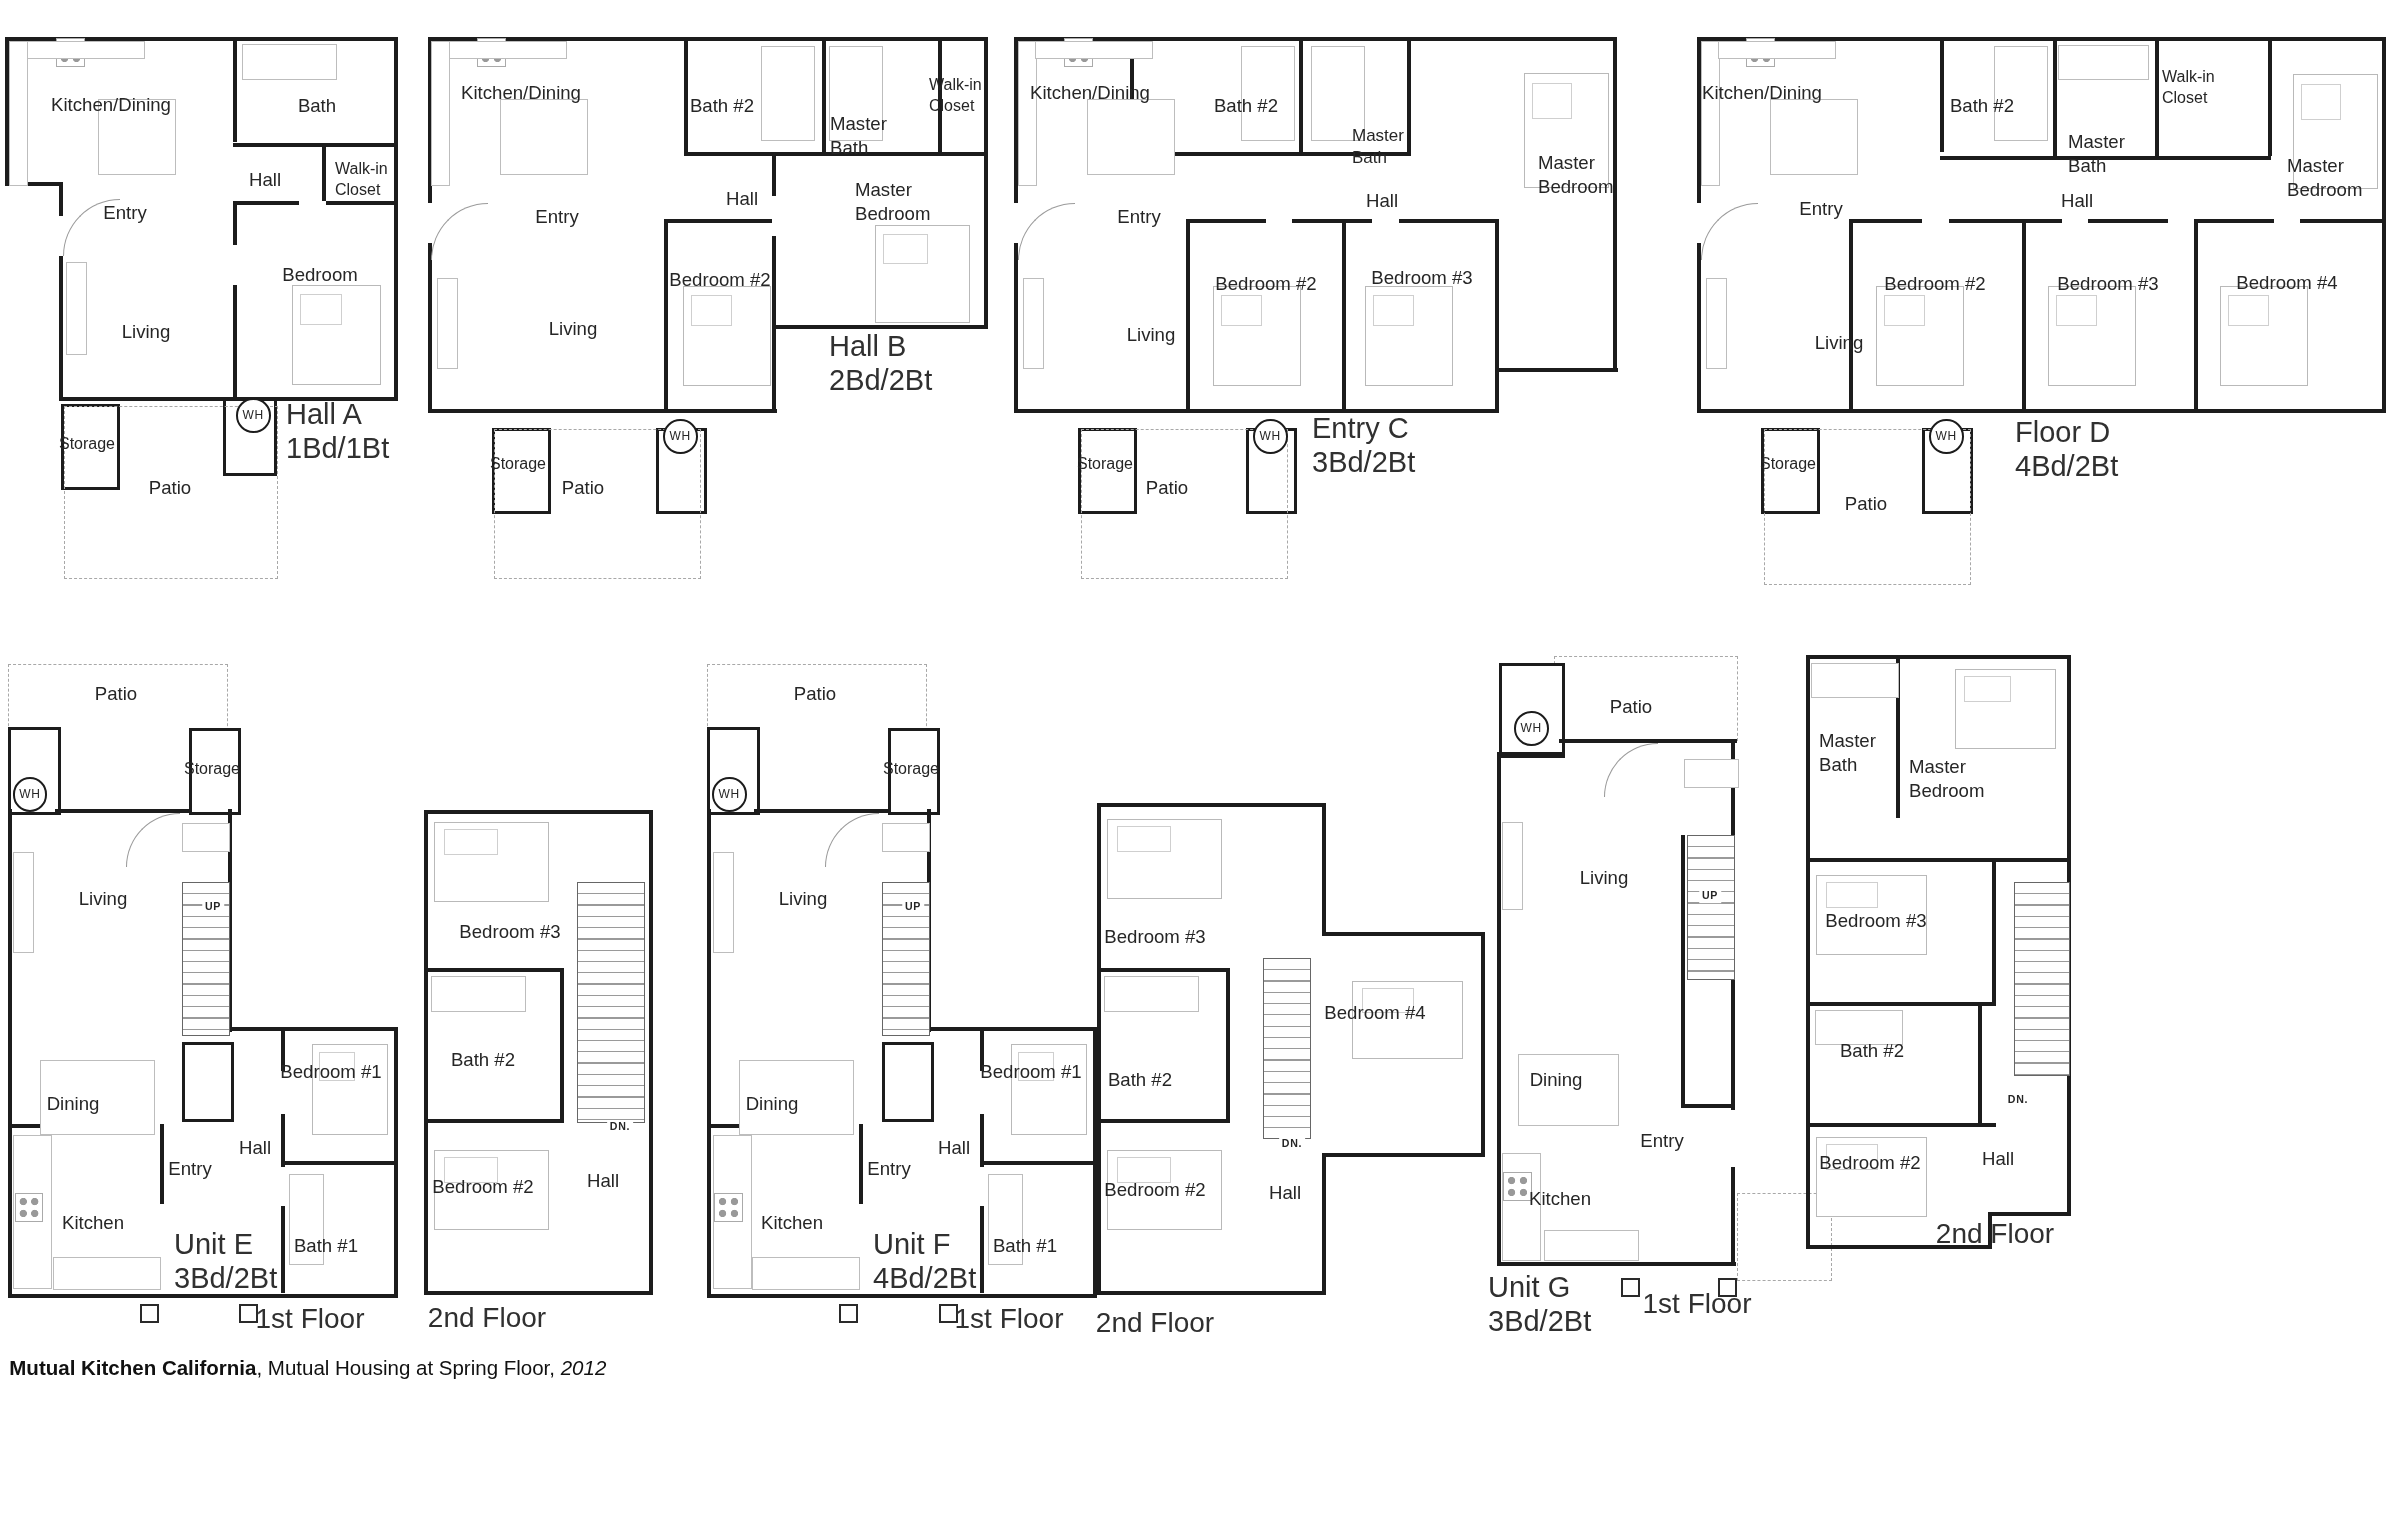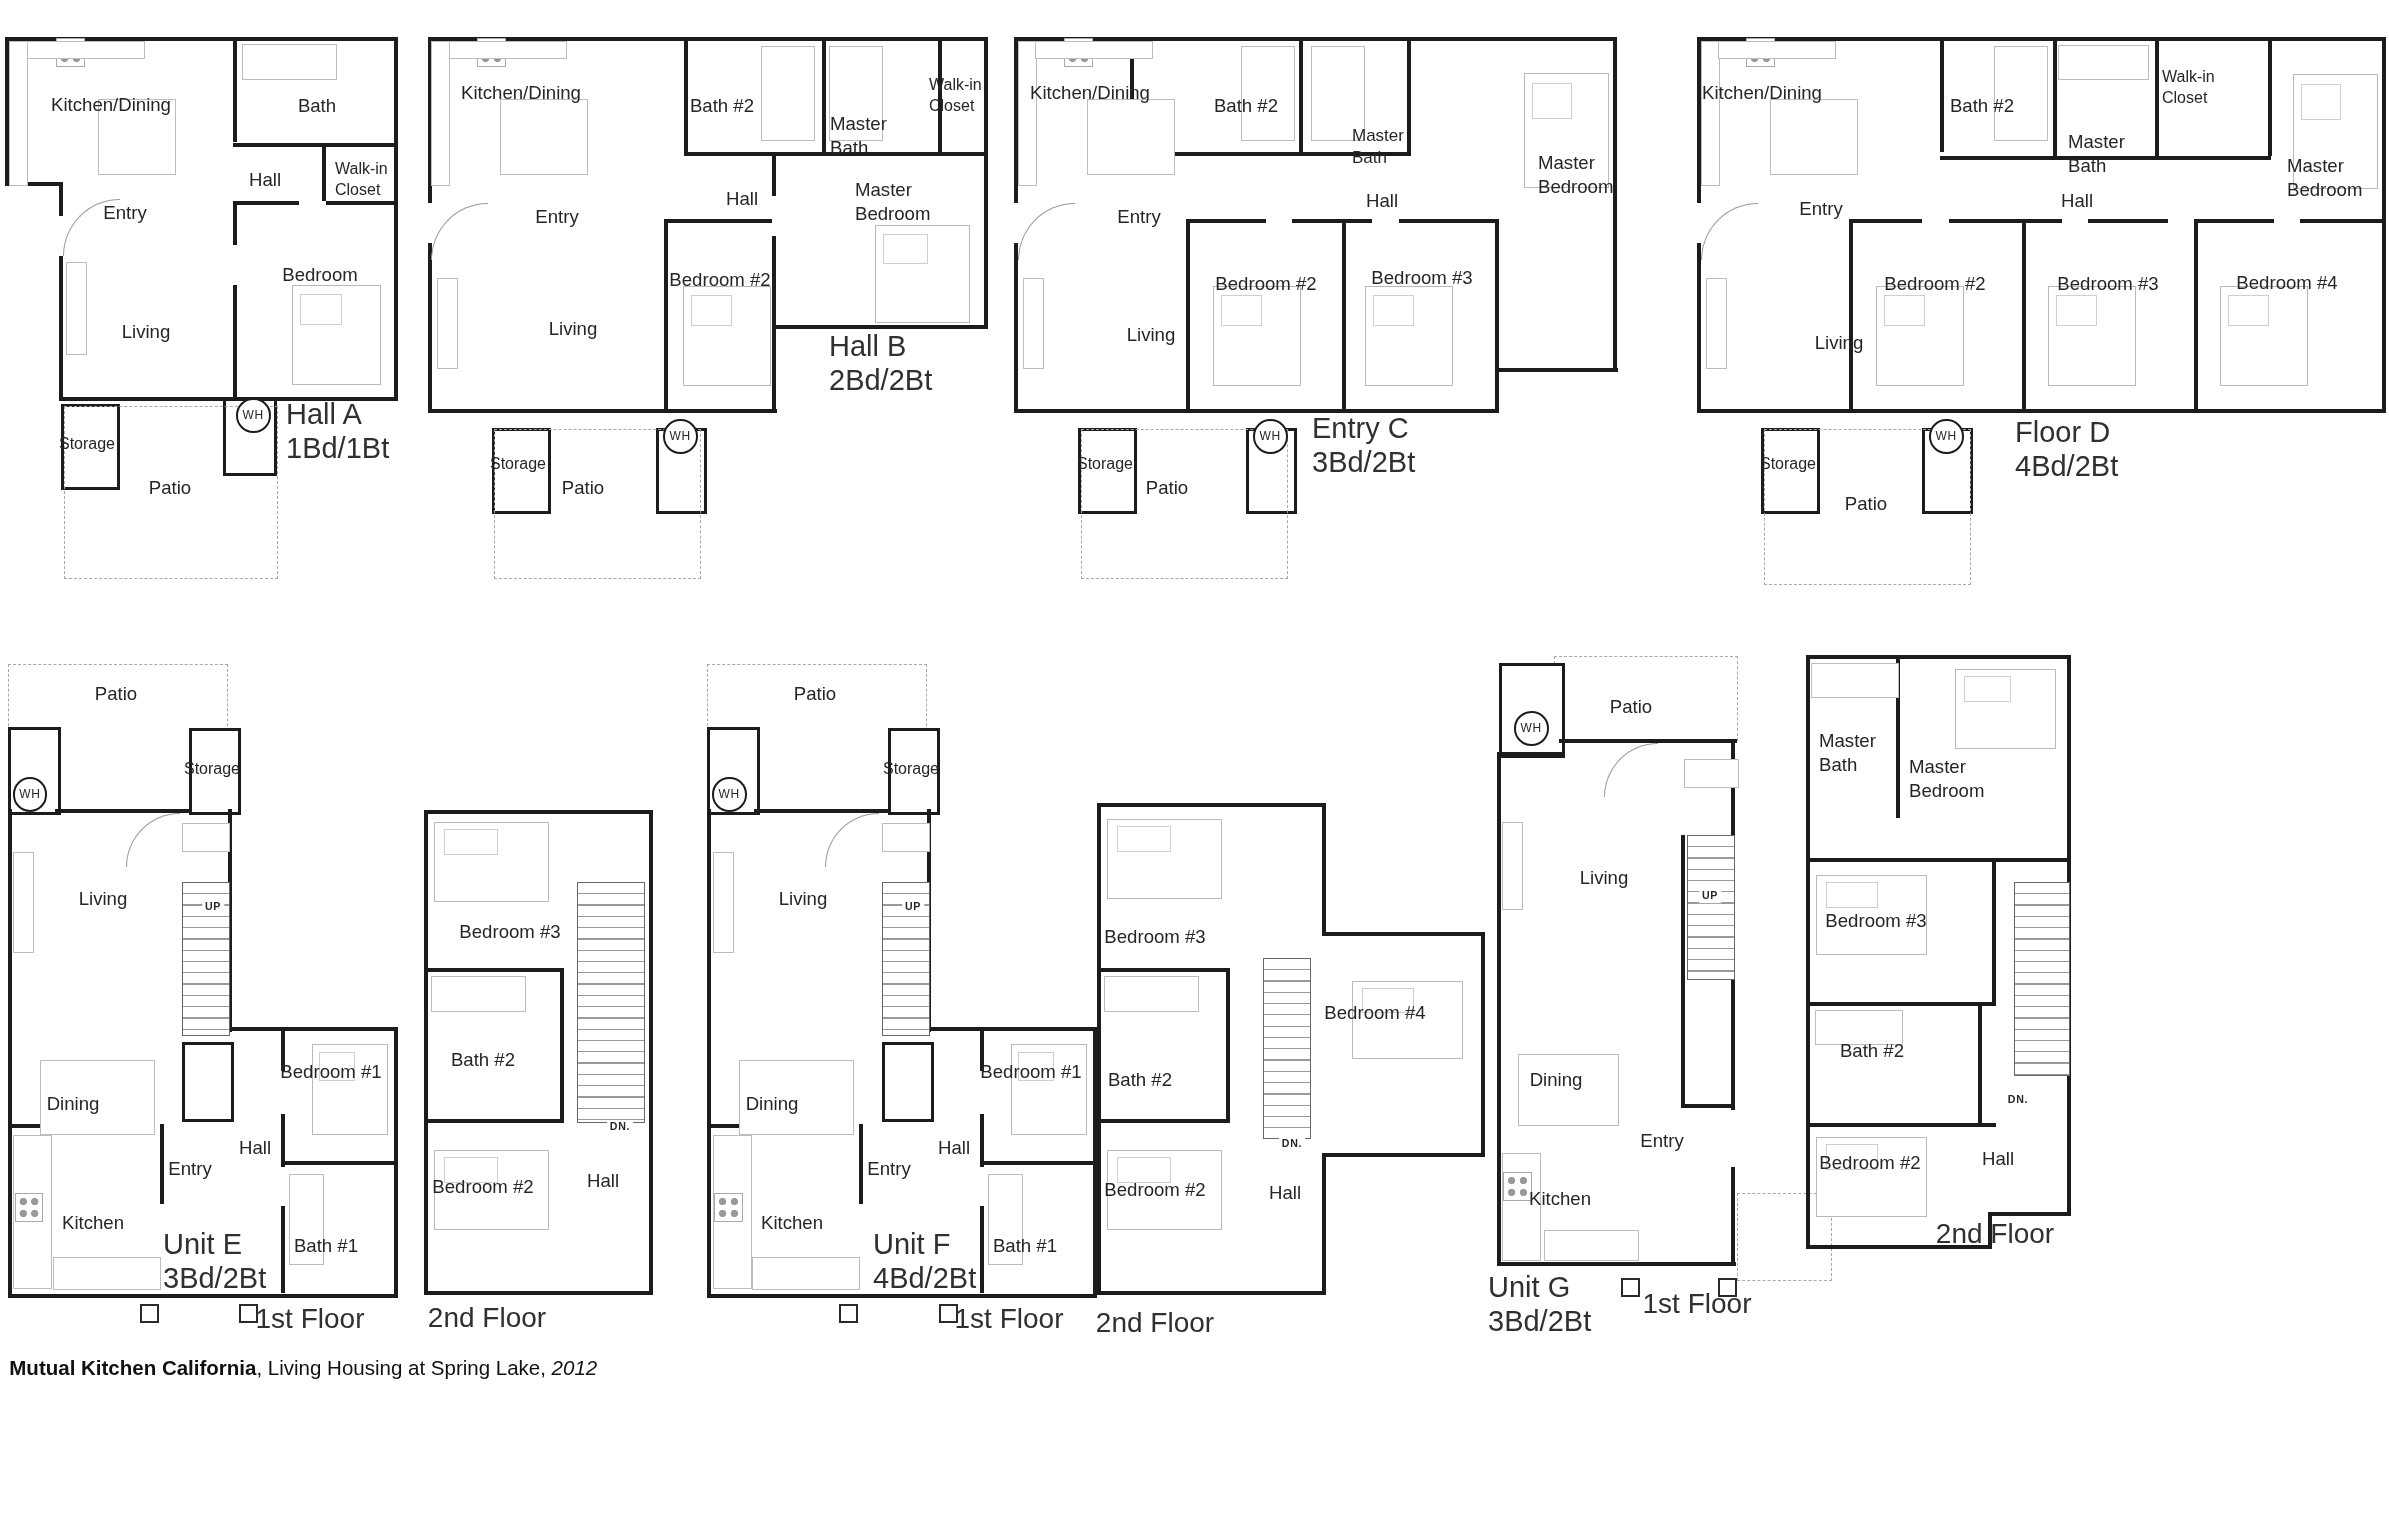--- a/index.html
+++ b/index.html
@@ -309,21 +309,21 @@
     <i class="w" style="left:1978px;top:1006px;width:4px;height:117px"></i>
     <i class="st" style="left:2014px;top:882px;width:54px;height:192px"></i>
     <i class="f" style="left:1811px;top:663px;width:86px;height:33px"></i>
     <i class="f" style="left:1815px;top:1010px;width:86px;height:33px"></i>
     <i class="bed" style="left:1955px;top:669px;width:99px;height:78px"></i>
     <i class="bed" style="left:1816px;top:875px;width:109px;height:78px"></i>
     <i class="bed" style="left:1816px;top:1137px;width:109px;height:78px"></i>
   </div>
 
   <div class="caption">
-    <b>Mutual Kitchen California</b><span>, Living Housing at Spring Lake, </span><i>2012</i>
+    <b>Mutual Kitchen California</b><span>, Mutual Housing at Spring Floor, </span><i>2012</i>
   </div>
 <div class="lbl" style="left: 111px; top: 105px;">Kitchen/Dining</div>
     <div class="lbl" style="left: 317px; top: 106px;">Bath</div>
     <div class="lbl" style="left: 265px; top: 180px;">Hall</div>
     <div class="lbl sm left" style="left: 335px; top: 180px;">Walk-in
 Closet</div>
     <div class="lbl" style="left: 125px; top: 213px;">Entry</div>
     <div class="lbl" style="left: 320px; top: 275px;">Bedroom</div>
     <div class="lbl" style="left: 146px; top: 332px;">Living</div>
     <div class="lbl sm" style="left: 87px; top: 444px;">Storage</div>
@@ -387,21 +387,21 @@
     <div class="lbl sm" style="left: 212px; top: 769px;">Storage</div>
     <div class="wh" style="left: 12.6px; top: 777px;">WH</div>
     <div class="lbl" style="left: 103px; top: 899px;">Living</div>
     <div class="lbl updn" style="left: 213px; top: 907px;">UP</div>
     <div class="lbl" style="left: 73px; top: 1104px;">Dining</div>
     <div class="lbl" style="left: 331px; top: 1072px;">Bedroom #1</div>
     <div class="lbl" style="left: 255px; top: 1148px;">Hall</div>
     <div class="lbl" style="left: 190px; top: 1169px;">Entry</div>
     <div class="lbl" style="left: 93px; top: 1223px;">Kitchen</div>
     <div class="lbl" style="left: 326px; top: 1246px;">Bath #1</div>
-    <div class="lbl t left" style="left: 163px; top: 1261px;">Unit E
+    <div class="lbl t left" style="left: 174px; top: 1261px;">Unit E
 3Bd/2Bt</div>
     <div class="lbl fl" style="left: 310px; top: 1319px;">1st Floor</div>
     <div class="lbl" style="left: 510px; top: 932px;">Bedroom #3</div>
     <div class="lbl" style="left: 483px; top: 1060px;">Bath #2</div>
     <div class="lbl" style="left: 483px; top: 1187px;">Bedroom #2</div>
     <div class="lbl" style="left: 603px; top: 1181px;">Hall</div>
     <div class="lbl updn" style="left: 620px; top: 1127px;">DN.</div>
     <div class="lbl fl" style="left: 487px; top: 1318px;">2nd Floor</div>
     <div class="lbl" style="left: 815px; top: 694px;">Patio</div>
     <div class="lbl sm" style="left: 911px; top: 769px;">Storage</div>

